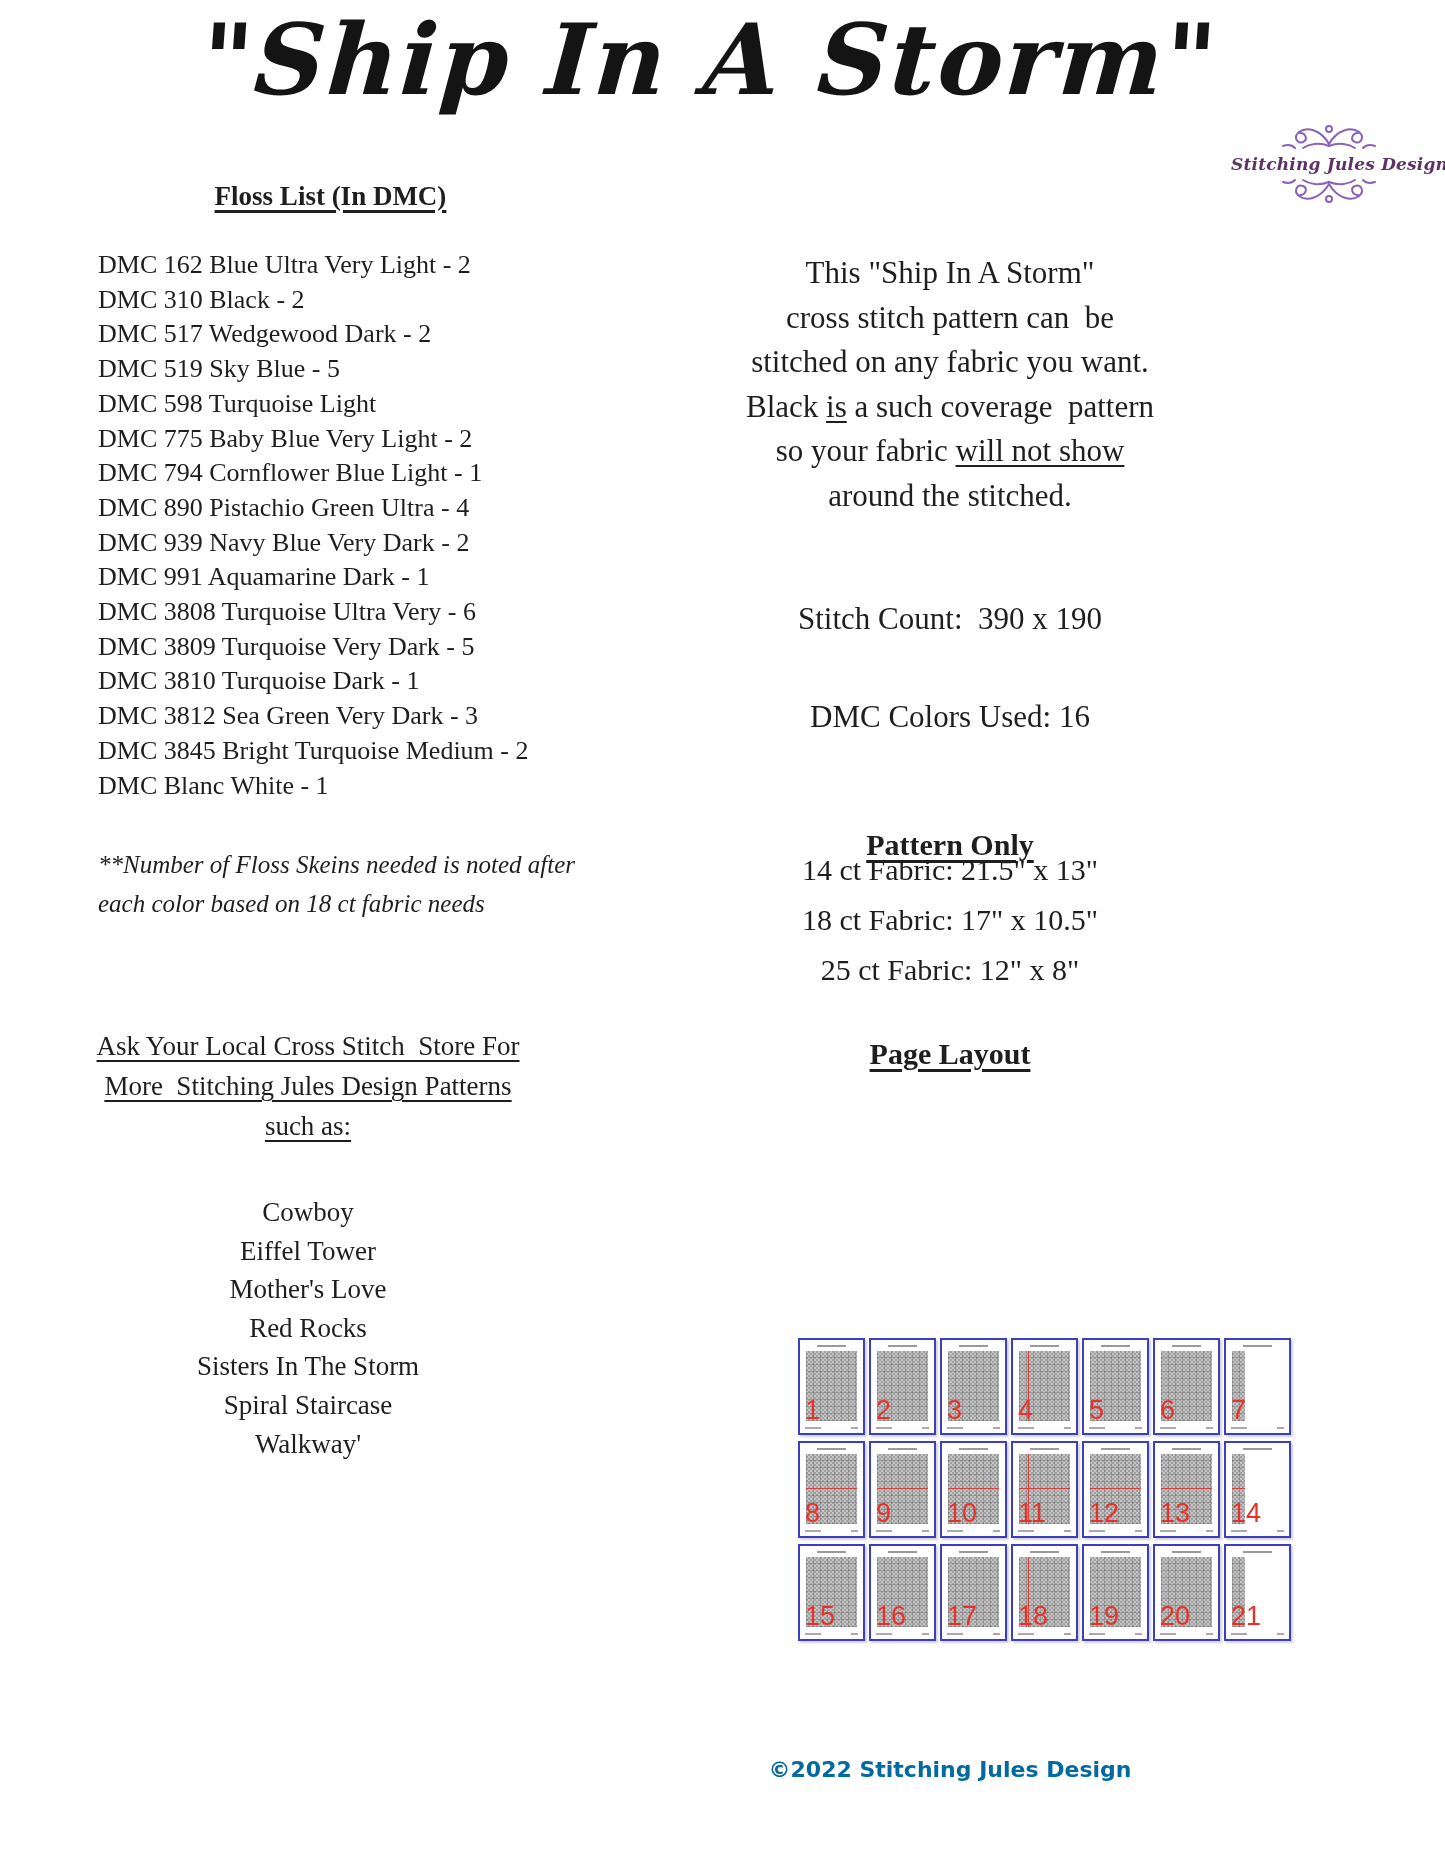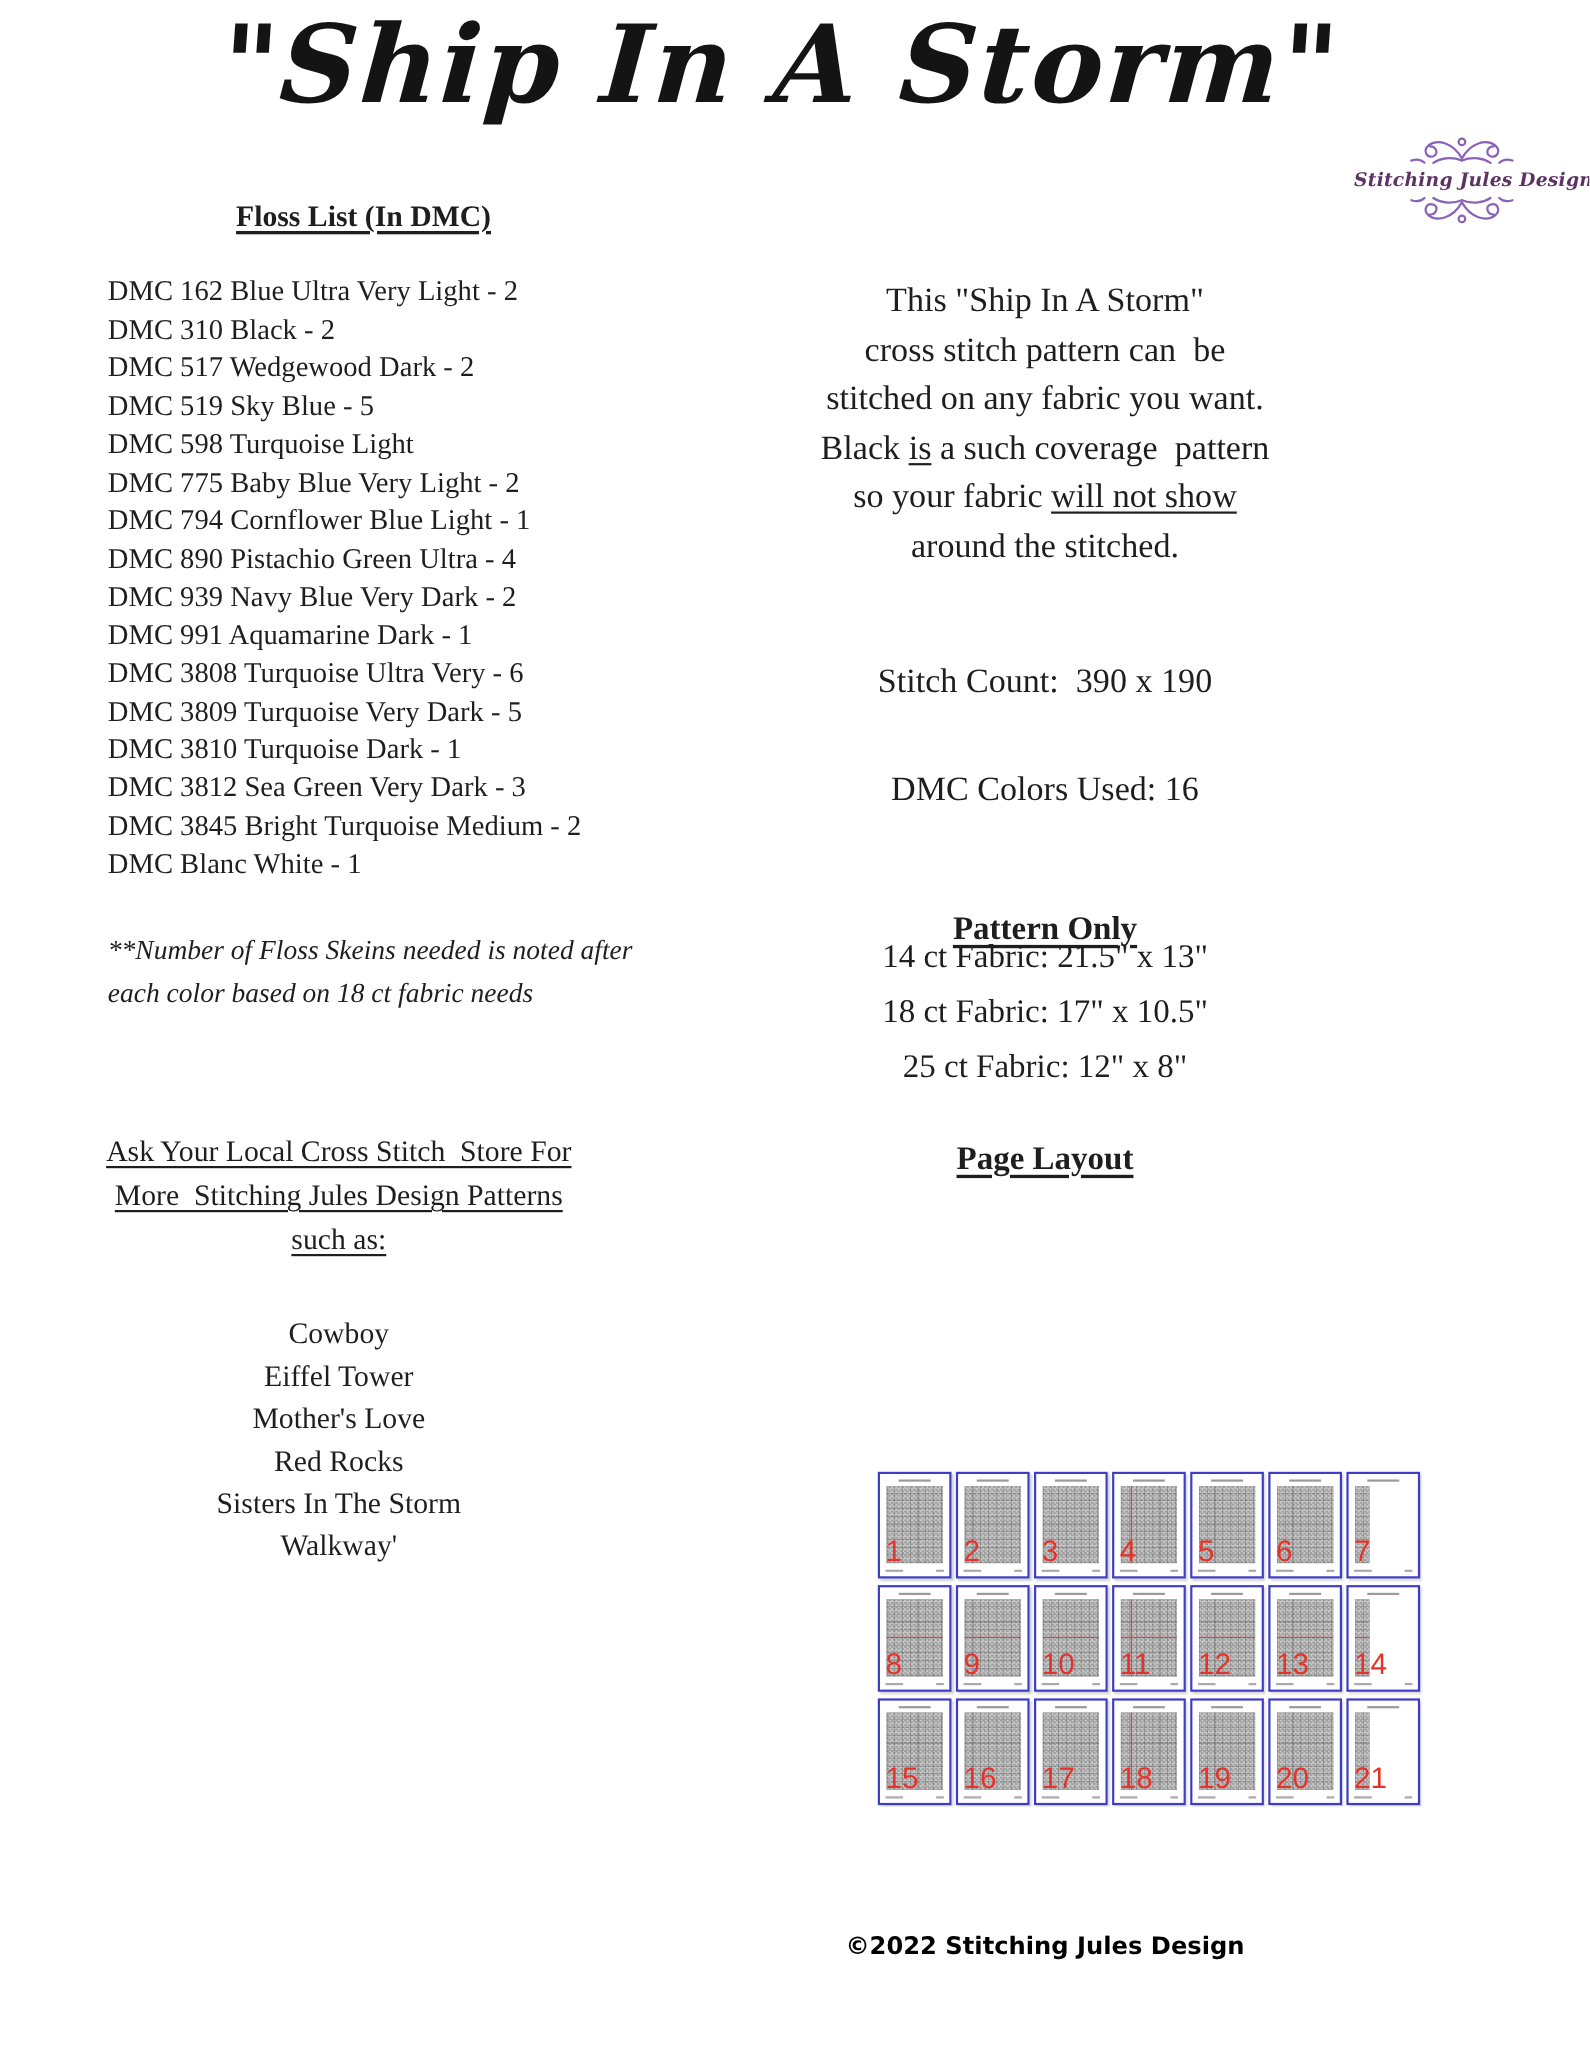--- a/index.html
+++ b/index.html
@@ -77,21 +77,21 @@
   .thumb-foot i{display:block;height:2px;background:#aaa;}
   .thumb-foot i:first-child{width:16px;}
   .thumb-foot i:last-child{width:7px;}
   .thumb-num{
     position:absolute;left:5px;bottom:9px;color:var(--page-number-red,#e5332c);
     font-family:"Liberation Sans","DejaVu Sans",sans-serif;font-size:27px;line-height:1;
   }
   
   .footer{
     top:1757px;font-family:"DejaVu Sans","Liberation Sans",sans-serif;
-    font-weight:700;font-size:22px;color:#000000;
+    font-weight:700;font-size:22px;color:#0369a1;
   }
 </style>
 </head>
 <body>
 
 <div class="page">
 
   <div class="abs title">"Ship In A Storm"</div>
 
   <div class="abs logo">
@@ -151,20 +151,21 @@
     <div class="line">More  Stitching Jules Design Patterns</div>
     <div class="line">such as:</div>
   </div>
 
   <div class="abs pattern-names">
       <div>Cowboy</div>
       <div>Eiffel Tower</div>
       <div>Mother's Love</div>
       <div>Red Rocks</div>
       <div>Sisters In The Storm</div>
+      <div>Spiral Staircase</div>
       <div>Walkway'</div>
     </div>
 
   <div class="abs rcol intro">
     <div>This "Ship In A Storm"</div>
     <div>cross stitch pattern can  be</div>
     <div>stitched on any fabric you want.</div>
     <div><span>Black </span><span class="u">is</span><span> a such coverage  pattern</span></div>
     <div><span>so your fabric </span><span class="u">will not show</span></div>
     <div>around the stitched.</div>

